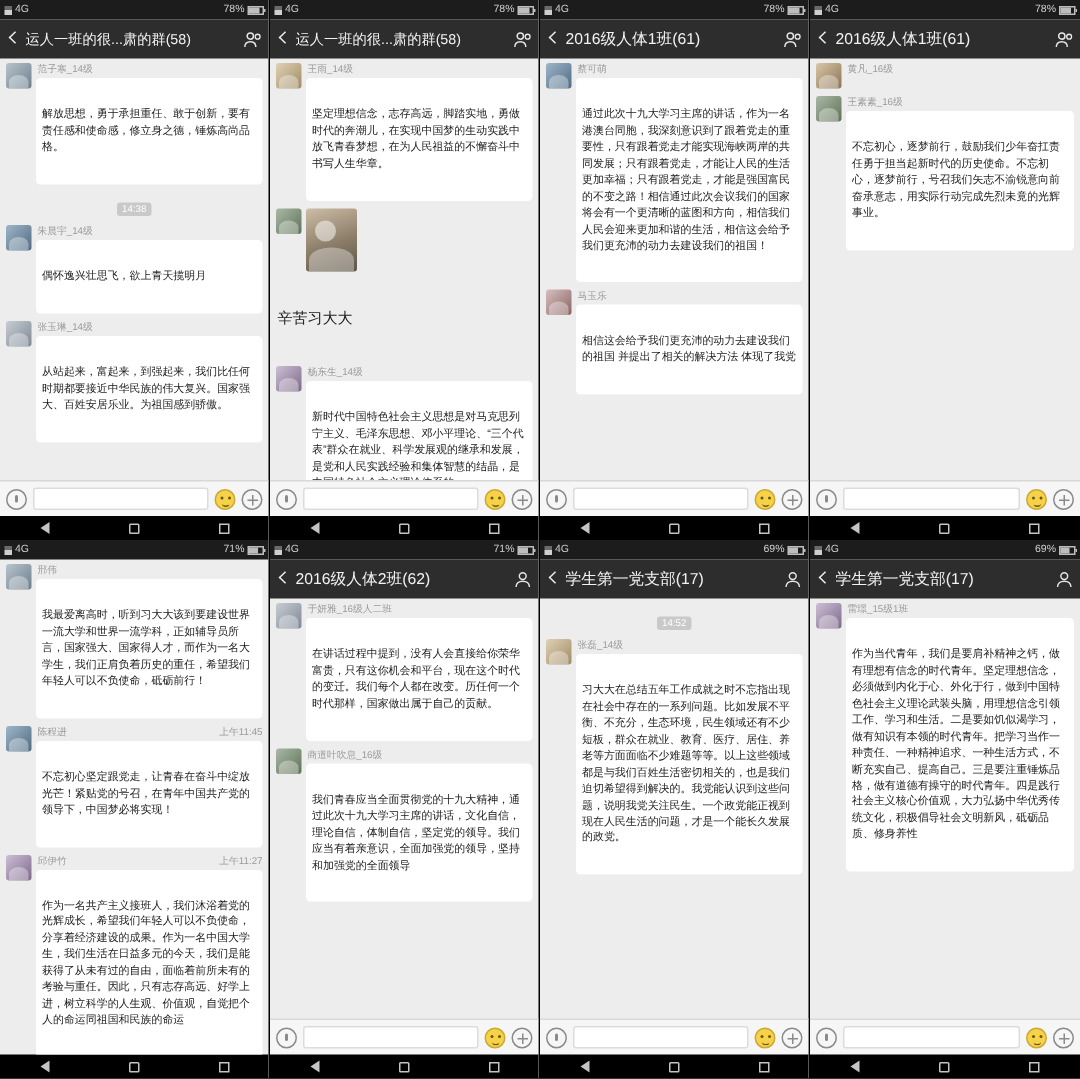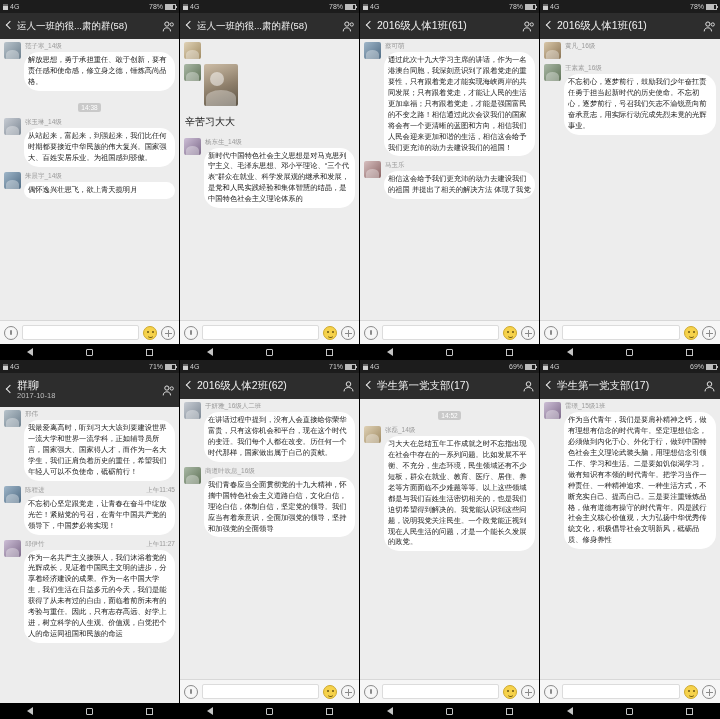--- a/index.html
+++ b/index.html
@@ -149,22 +149,22 @@
   .bubblewrap { flex: 1; min-width: 0; }
   .sender {
     font-size: 6.5px;
     color: #9a9a9a;
     margin: 0 0 1px 1px;
     white-space: nowrap;
     overflow: hidden;
   }
   .bubble {
     background: #fff;
-    border-radius: 15px;
-    padding: 3px 4px;
+    border-radius: 3px;
+    padding: 19px 4px;
     font-size: 7.3px;
     line-height: 1.5;
     color: #1a1a1a;
     word-break: break-all;
     position: relative;
   }
   .bubble.big { font-size: 10px; line-height: 1.55; }
 
   .imgmsg {
     width: 34px; height: 42px;
@@ -305,32 +305,32 @@
             <div class="sender">范子寒_14级</div>
             <div class="bubble">解放思想，勇于承担重任、敢于创新，要有责任感和使命感，修立身之德，锤炼高尚品格。</div>
           </div>
         </div>
 
         <div class="ts-wrap">
           <span class="ts badge">14:38</span>
         </div>
 
         <div class="msg">
+          <div class="av a3 photo"></div>
+          <div class="bubblewrap">
+            <div class="sender">朱晨宇_14级</div>
+            <div class="bubble">偶怀逸兴壮思飞，欲上青天揽明月</div>
+          </div>
+        </div>
+
+        <div class="msg">
           <div class="av a4 photo"></div>
           <div class="bubblewrap">
             <div class="sender">张玉琳_14级</div>
             <div class="bubble">从站起来，富起来，到强起来，我们比任何时期都要接近中华民族的伟大复兴。国家强大、百姓安居乐业。为祖国感到骄傲。</div>
-          </div>
-        </div>
-
-        <div class="msg">
-          <div class="av a3 photo"></div>
-          <div class="bubblewrap">
-            <div class="sender">朱晨宇_14级</div>
-            <div class="bubble">偶怀逸兴壮思飞，欲上青天揽明月</div>
           </div>
         </div>
 
       </div>
       <div class="inputbar">
         <span class="ib-ico voice"></span>
         <span class="ib-field"></span>
         <span class="ib-emoji"></span>
         <span class="ib-plus"></span>
       </div>
@@ -362,20 +362,24 @@
               <circle cx="6" cy="5" r="2.6" fill="none" stroke="#f0f0f0" stroke-width="1.2"></circle>
               <path d="M1.5 14c0-3 2-4.4 4.5-4.4S10.5 11 10.5 14" fill="none" stroke="#f0f0f0" stroke-width="1.2"></path>
               <circle cx="12" cy="5.5" r="2" fill="none" stroke="#f0f0f0" stroke-width="1.1"></circle>
             </svg>
         </span>
       </div>
       <div class="chat">
 
         <div class="msg">
           <div class="av a5 photo"></div>
+          <div class="bubblewrap">
+            <div class="sender">王雨_14级</div>
+            <div class="bubble">坚定理想信念，志存高远，脚踏实地，勇做时代的奔潮儿，在实现中国梦的生动实践中放飞青春梦想，在为人民祖益的不懈奋斗中书写人生华章。</div>
+          </div>
         </div>
 
         <div class="msg">
           <div class="av a6 photo"></div>
           <div class="bubblewrap">
             <div class="imgmsg"></div>
           </div>
         </div>
 
         <div class="msg">
@@ -527,34 +531,20 @@
           <span class="sig"></span>
           <span>4G</span>
         </span>
         <span class="sb-right">
           <span>71%</span>
           <span class="batt">
               <i style="width:71%"></i>
             </span>
         </span>
       </div>
-      <div class="titlebar two">
-        <span class="back"></span>
-        <span class="tt-wrap">
-          <div class="tt-main">群聊</div>
-          <div class="tt-sub">2017-10-18</div>
-        </span>
-        <span class="ico-btn">
-          <svg viewBox="0 0 16 16" width="13" height="13">
-              <circle cx="6" cy="5" r="2.6" fill="none" stroke="#f0f0f0" stroke-width="1.2"></circle>
-              <path d="M1.5 14c0-3 2-4.4 4.5-4.4S10.5 11 10.5 14" fill="none" stroke="#f0f0f0" stroke-width="1.2"></path>
-              <circle cx="12" cy="5.5" r="2" fill="none" stroke="#f0f0f0" stroke-width="1.1"></circle>
-            </svg>
-        </span>
-      </div>
       <div class="chat">
 
         <div class="msg">
           <div class="av a1 photo"></div>
           <div class="bubblewrap">
             <div class="sender">邢伟</div>
             <div class="bubble">我最爱离高时，听到习大大该到要建设世界一流大学和世界一流学科，正如辅导员所言，国家强大、国家得人才，而作为一名大学生，我们正肩负着历史的重任，希望我们年轻人可以不负使命，砥砺前行！</div>
           </div>
         </div>
 
@@ -569,21 +559,21 @@
           </div>
         </div>
 
         <div class="msg">
           <div class="av a7 photo"></div>
           <div class="bubblewrap">
             <div class="sender">
               <span>邱伊竹</span>
               <span style="float:right">上午11:27</span>
             </div>
-            <div class="bubble">作为一名共产主义接班人，我们沐浴着党的光辉成长，见证着中国民主文明的进步，分享着经济建设的成果。作为一名中国大学生，我们生活在日益多元的今天，我们是能获得了从未有过的自由，面临着前所未有的考验与重任。因此，只有志存高远、好学上进，树立科学的人生观、价值观，自觉把个人的命运同祖国和民族的命运</div>
+            <div class="bubble">作为一名共产主义接班人，我们沐浴着党的光辉成长，希望我们年轻人可以不负使命，分享着经济建设的成果。作为一名中国大学生，我们生活在日益多元的今天，我们是能获得了从未有过的自由，面临着前所未有的考验与重任。因此，只有志存高远、好学上进，树立科学的人生观、价值观，自觉把个人的命运同祖国和民族的命运</div>
           </div>
         </div>
 
       </div>
       <div class="navbar">
         <span class="nav-ico nav-back"></span>
         <span class="nav-ico nav-home"></span>
         <span class="nav-ico nav-rec"></span>
       </div>
     </div>
@@ -618,21 +608,21 @@
           <div class="bubblewrap">
             <div class="sender">于妍雅_16级人二班</div>
             <div class="bubble">在讲话过程中提到，没有人会直接给你荣华富贵，只有这你机会和平台，现在这个时代的变迁。我们每个人都在改变。历任何一个时代那样，国家做出属于自己的贡献。</div>
           </div>
         </div>
 
         <div class="msg">
           <div class="av a6 photo"></div>
           <div class="bubblewrap">
             <div class="sender">商道叶吹息_16级</div>
-            <div class="bubble">我们青春应当全面贯彻党的十九大精神，怀揣中国特色社会主义道路自信，文化自信，理论自信，体制自信，坚定党的领导。我们应当有着亲意识，全面加强党的领导，坚持和加强党的全面领导</div>
+            <div class="bubble">我们青春应当全面贯彻党的十九大精神，通过此次十九大学习主席的讲话，文化自信，理论自信，体制自信，坚定党的领导。我们应当有着亲意识，全面加强党的领导，坚持和加强党的全面领导</div>
           </div>
         </div>
 
       </div>
       <div class="inputbar">
         <span class="ib-ico voice"></span>
         <span class="ib-field"></span>
         <span class="ib-emoji"></span>
         <span class="ib-plus"></span>
       </div>

